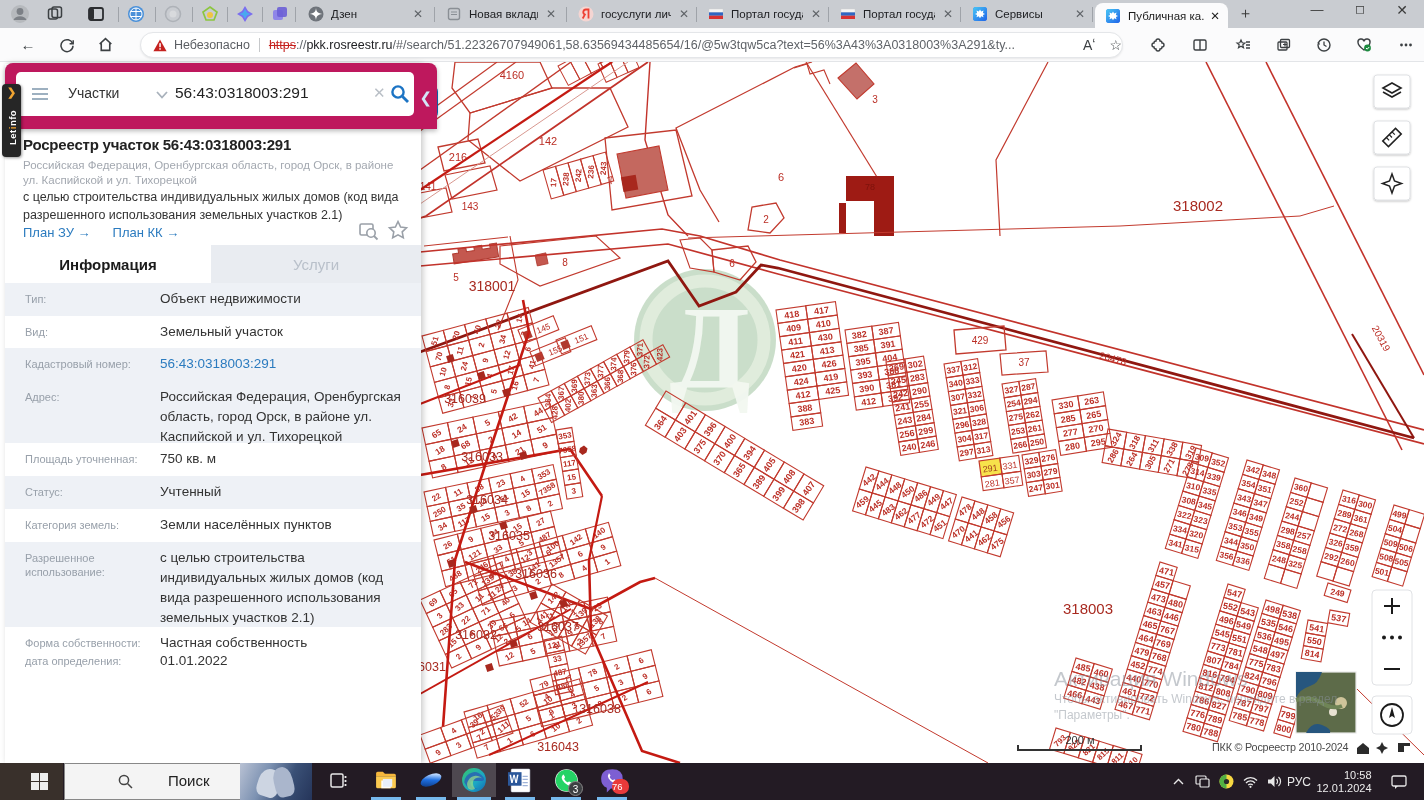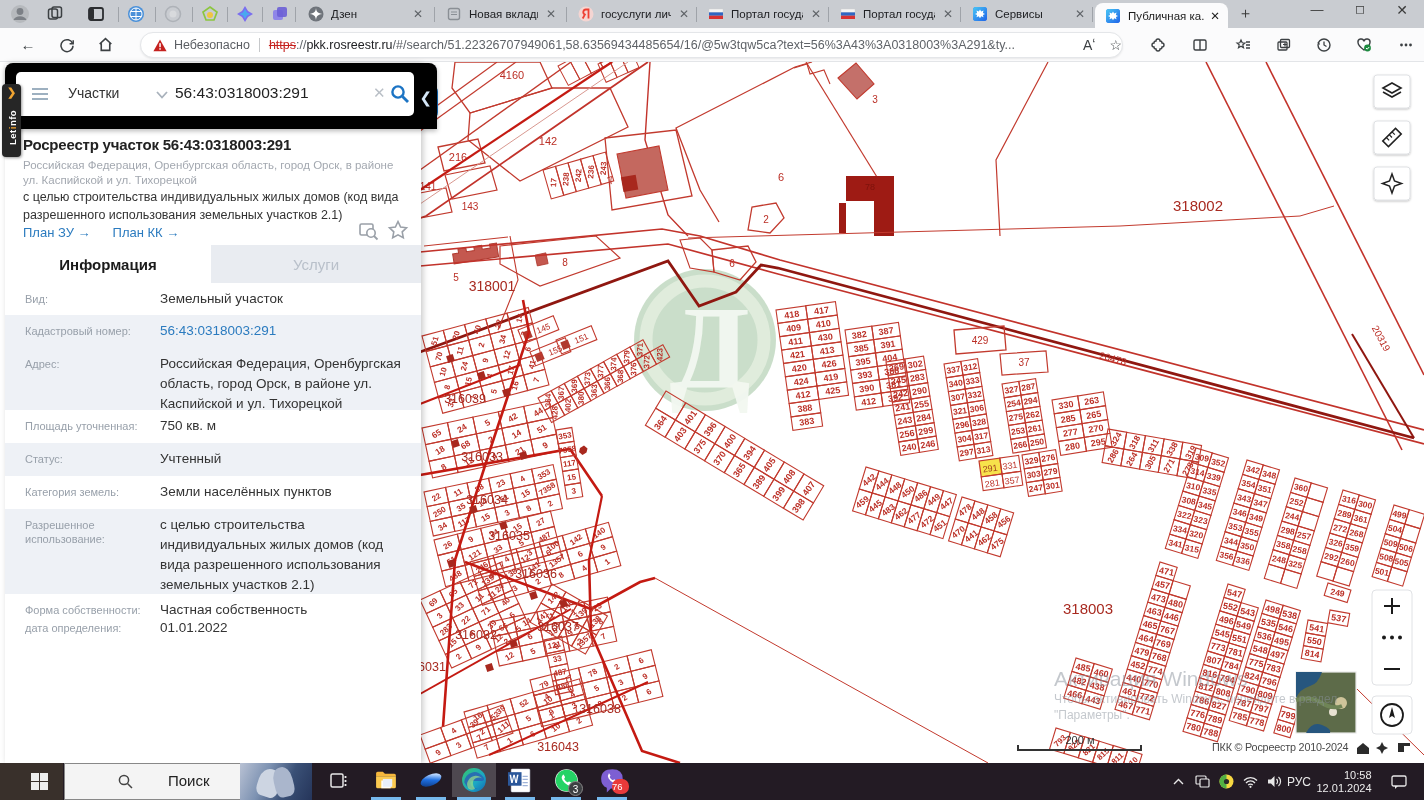--- a/index.html
+++ b/index.html
@@ -11,21 +11,21 @@
 .tab .tt{white-space:nowrap;overflow:hidden;max-width:76px}
 .tab .tx{color:#5f6368;margin-left:8px;font-size:12px}
 #activetab{position:absolute;left:1095px;top:3px;width:133px;height:25px;background:#fbfbfc;border-radius:8px 8px 0 0;display:flex;align-items:center;font-size:11.5px;color:#1b1b1b}
 .winctl{position:absolute;top:2px;font-size:13px;color:#3a3a3a;width:28px;text-align:center}
 
 #addrbar{position:absolute;left:0;top:28px;width:1424px;height:34px;background:#fbfbfc;border-bottom:1px solid #e3e5e8}
 .abtn{position:absolute;top:5px;width:24px;height:24px;color:#3c4043;font-size:15px;text-align:center;line-height:24px}
 #urlpill{position:absolute;left:140px;top:4px;width:983px;height:26px;background:#fff;border:1px solid #e4e6e9;box-shadow:0 1px 2px rgba(0,0,0,0.08);border-radius:13px;display:flex;align-items:center}
 
 #panel{position:absolute;left:5px;top:64px;width:416px;height:699px;background:#fff;box-shadow:2px 0 6px rgba(0,0,0,0.22)}
-#bluebar{position:absolute;left:5px;top:63px;width:432px;height:66px;background:#000000;border-radius:8px 8px 0 0;box-shadow:0 2px 5px rgba(0,0,0,0.28)}
+#bluebar{position:absolute;left:5px;top:63px;width:432px;height:66px;background:#be185d;border-radius:8px 8px 0 0;box-shadow:0 2px 5px rgba(0,0,0,0.28)}
 #searchbox{position:absolute;left:11px;top:9px;width:398px;height:44px;background:#fff;border-radius:5px}
 #letinfo{position:absolute;left:2px;top:84px;width:19px;height:73px;background:#262626;border-radius:4px;box-shadow:1px 1px 3px rgba(0,0,0,.4);z-index:30}
 .prow{display:flex;padding:0 0 0 20px}
 .plabel{width:135px;flex:none;font-size:11px;color:#98a0aa;padding-top:9px;line-height:14px}
 .pval{font-size:13.5px;color:#333;padding-top:6px;line-height:20px;width:250px}
 .pval a{color:#2b7bbf;text-decoration:none}
 
 #taskbar{position:absolute;left:0;top:763px;width:1424px;height:37px;background:#231b24}
 .tbi{position:absolute;top:0;width:44px;height:34px;display:flex;align-items:center;justify-content:center}
 .ul{position:absolute;top:34px;height:3px;background:#76b9ed}
@@ -1631,20 +1631,24 @@
           <rect x="2" y="4" width="13" height="11" rx="1.5" fill="none" stroke="#9aa0a8" stroke-width="1.6"></rect>
           <circle cx="13" cy="13" r="4.2" fill="#fff" stroke="#9aa0a8" stroke-width="1.6"></circle>
           <path d="M16,16 l3.5,3.5" stroke="#9aa0a8" stroke-width="1.8"></path>
         </svg></div>
       <div style="position:absolute;left:382px;top:155px"><svg width="22" height="22" viewBox="0 0 22 22">
           <path d="M11,2.5 L13.6,8 L19.5,8.8 L15.2,12.9 L16.3,18.7 L11,15.9 L5.7,18.7 L6.8,12.9 L2.5,8.8 L8.4,8 Z" fill="none" stroke="#9aa0a8" stroke-width="1.6"></path>
         </svg></div>
       <div style="position:absolute;left:0px;top:181px;width:206px;height:38px;background:#fff;display:flex;align-items:center;justify-content:center;font-weight:bold;font-size:15px;color:#1b1b1b">Информация</div>
       <div style="position:absolute;left:206px;top:181px;width:210px;height:38px;background:#e9ecf1;display:flex;align-items:center;justify-content:center;font-size:15px;color:#b9c0ca">Услуги</div>
       <div style="position:absolute;left:0;top:219px;width:416px">
+        <div class="prow" style="height:33px;background:#eef1f6">
+          <div class="plabel">Тип:</div>
+          <div class="pval">Объект недвижимости</div>
+        </div>
         <div class="prow" style="height:32px;background:#fff">
           <div class="plabel">Вид:</div>
           <div class="pval">Земельный участок</div>
         </div>
         <div class="prow" style="height:33px;background:#eef1f6">
           <div class="plabel">Кадастровый номер:</div>
           <div class="pval"><a>56:43:0318003:291</a></div>
         </div>
         <div class="prow" style="height:62px;background:#eef1f6">
           <div class="plabel">Адрес:</div>

